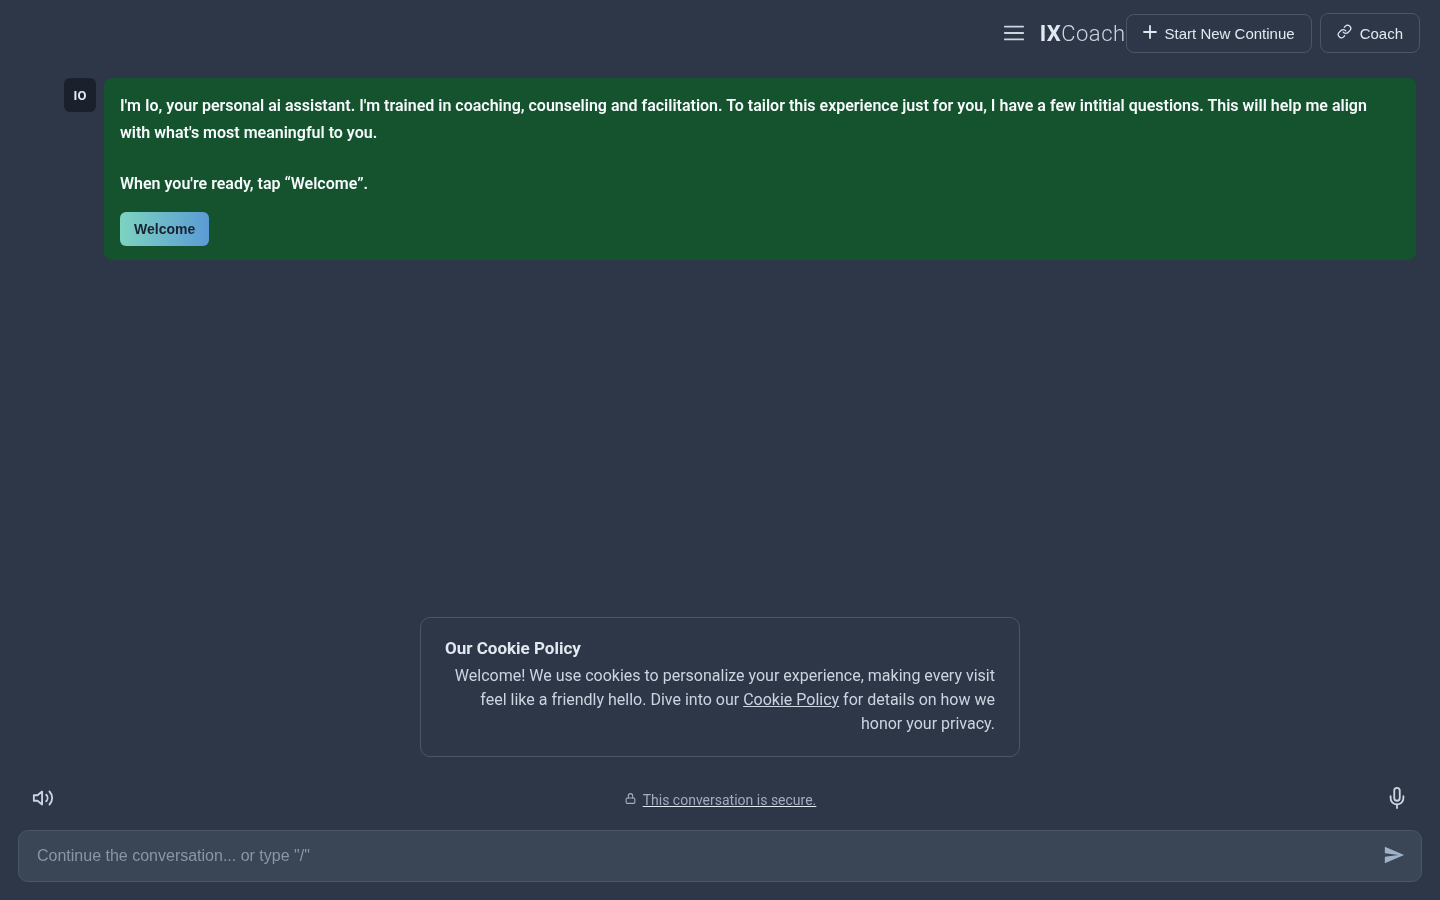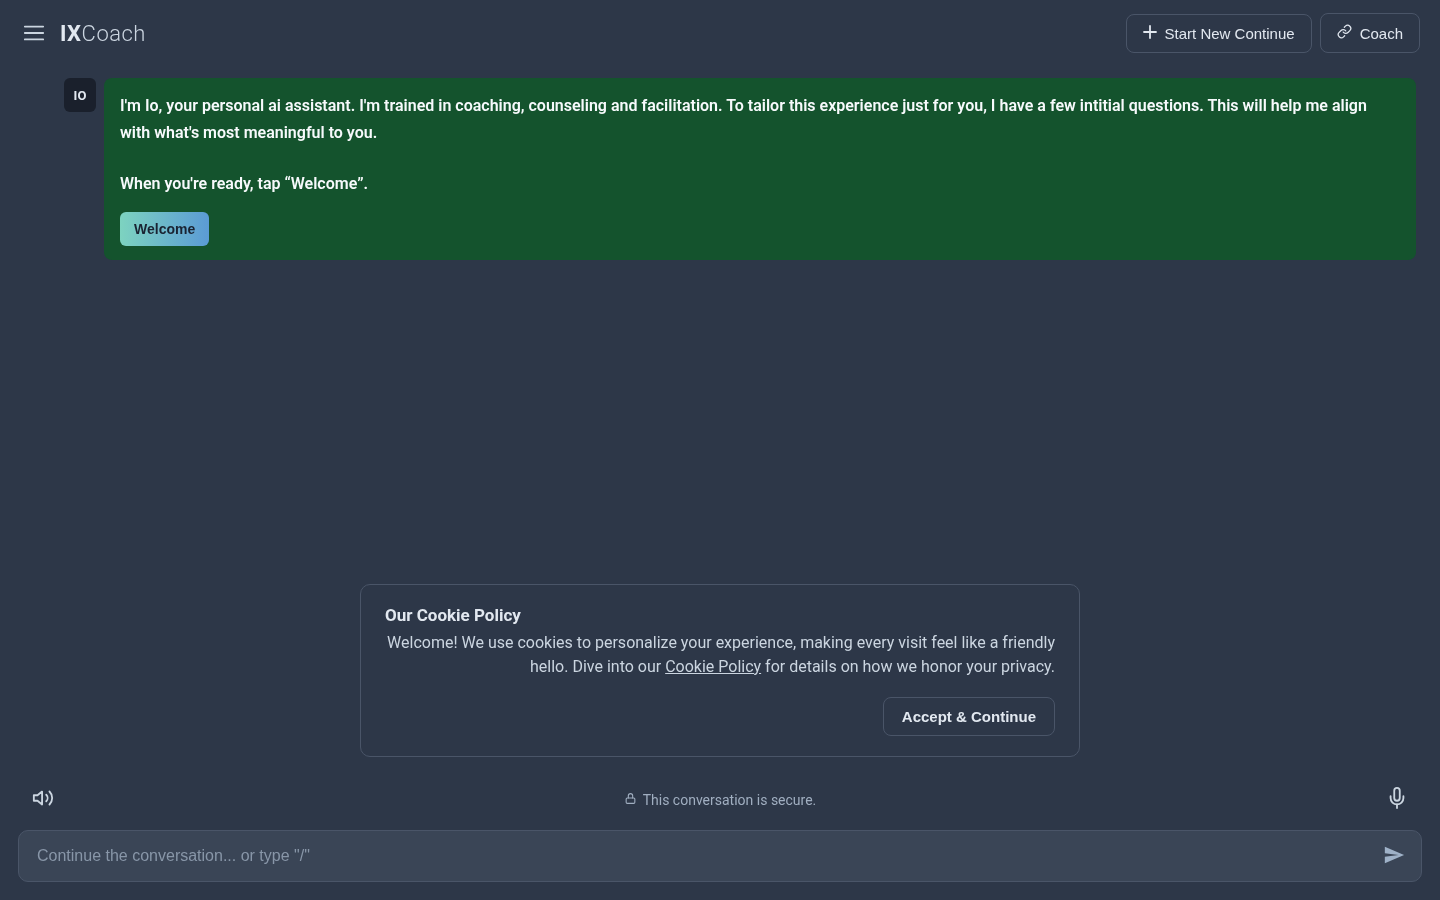--- a/index.html
+++ b/index.html
@@ -15,21 +15,21 @@
       height: 900px;
       width: 1440px;
       display: flex;
       flex-direction: column;
       overflow: hidden;
     }
     
     .header {
       display: flex;
       align-items: center;
-      justify-content: space-between;
+      justify-content: flex-end;
       padding: 4px 20px;
       background-color: #2d3748;
       height: 66px;
     }
     
     .header-left {
       display: flex;
       align-items: center;
       gap: 12px;
     }
@@ -134,21 +134,21 @@
       font-size: 14px;
       font-weight: 600;
       cursor: pointer;
     }
     
     .cookie-banner {
       position: absolute;
       left: 50%;
       transform: translateX(-50%);
       bottom: 12px;
-      width: 720px;
+      width: 600px;
       background-color: #2d3748;
       border: 1px solid #4a5568;
       border-radius: 10px;
       padding: 20px 24px;
     }
     
     .cookie-title {
       font-size: 17px;
       font-weight: 700;
       color: #e2e8f0;
@@ -187,20 +187,21 @@
     
     .footer {
       padding: 0 18px 18px 18px;
     }
     
     .security-bar {
       display: flex;
       align-items: center;
       justify-content: space-between;
       padding: 14px 10px;
+      text-decoration: underline;
     }
     
     .security-center {
       display: flex;
       align-items: center;
       gap: 6px;
       font-size: 14px;
       color: #a0aec0;
     }
     
@@ -297,23 +298,20 @@
       </div>
       <button class="continue-btn">Welcome</button>
     </div>
   </div>
 
   <div class="cookie-banner">
     <div class="cookie-title">Our Cookie Policy</div>
     <div class="cookie-text">
       <span>Welcome! We use cookies to personalize your experience, making every visit feel like a friendly hello. Dive into our </span><a class="cookie-link">Cookie Policy</a><span> for details on how we honor your privacy.</span>
     </div>
-    <div class="cookie-actions">
-      <button class="cookie-accept-btn">Accept &amp; Continue</button>
-    </div>
   </div>
 </main>
 
 <footer class="footer">
   <div class="security-bar">
     <button class="icon-btn">
       <span>
         <svg width="22" height="22" viewBox="0 0 24 24" fill="none" stroke="#cbd5e0" stroke-width="2" stroke-linecap="round" stroke-linejoin="round">
           <polygon points="11 5 6 9 2 9 2 15 6 15 11 19 11 5"></polygon>
           <path d="M15.54 8.46a5 5 0 0 1 0 7.07"></path>

